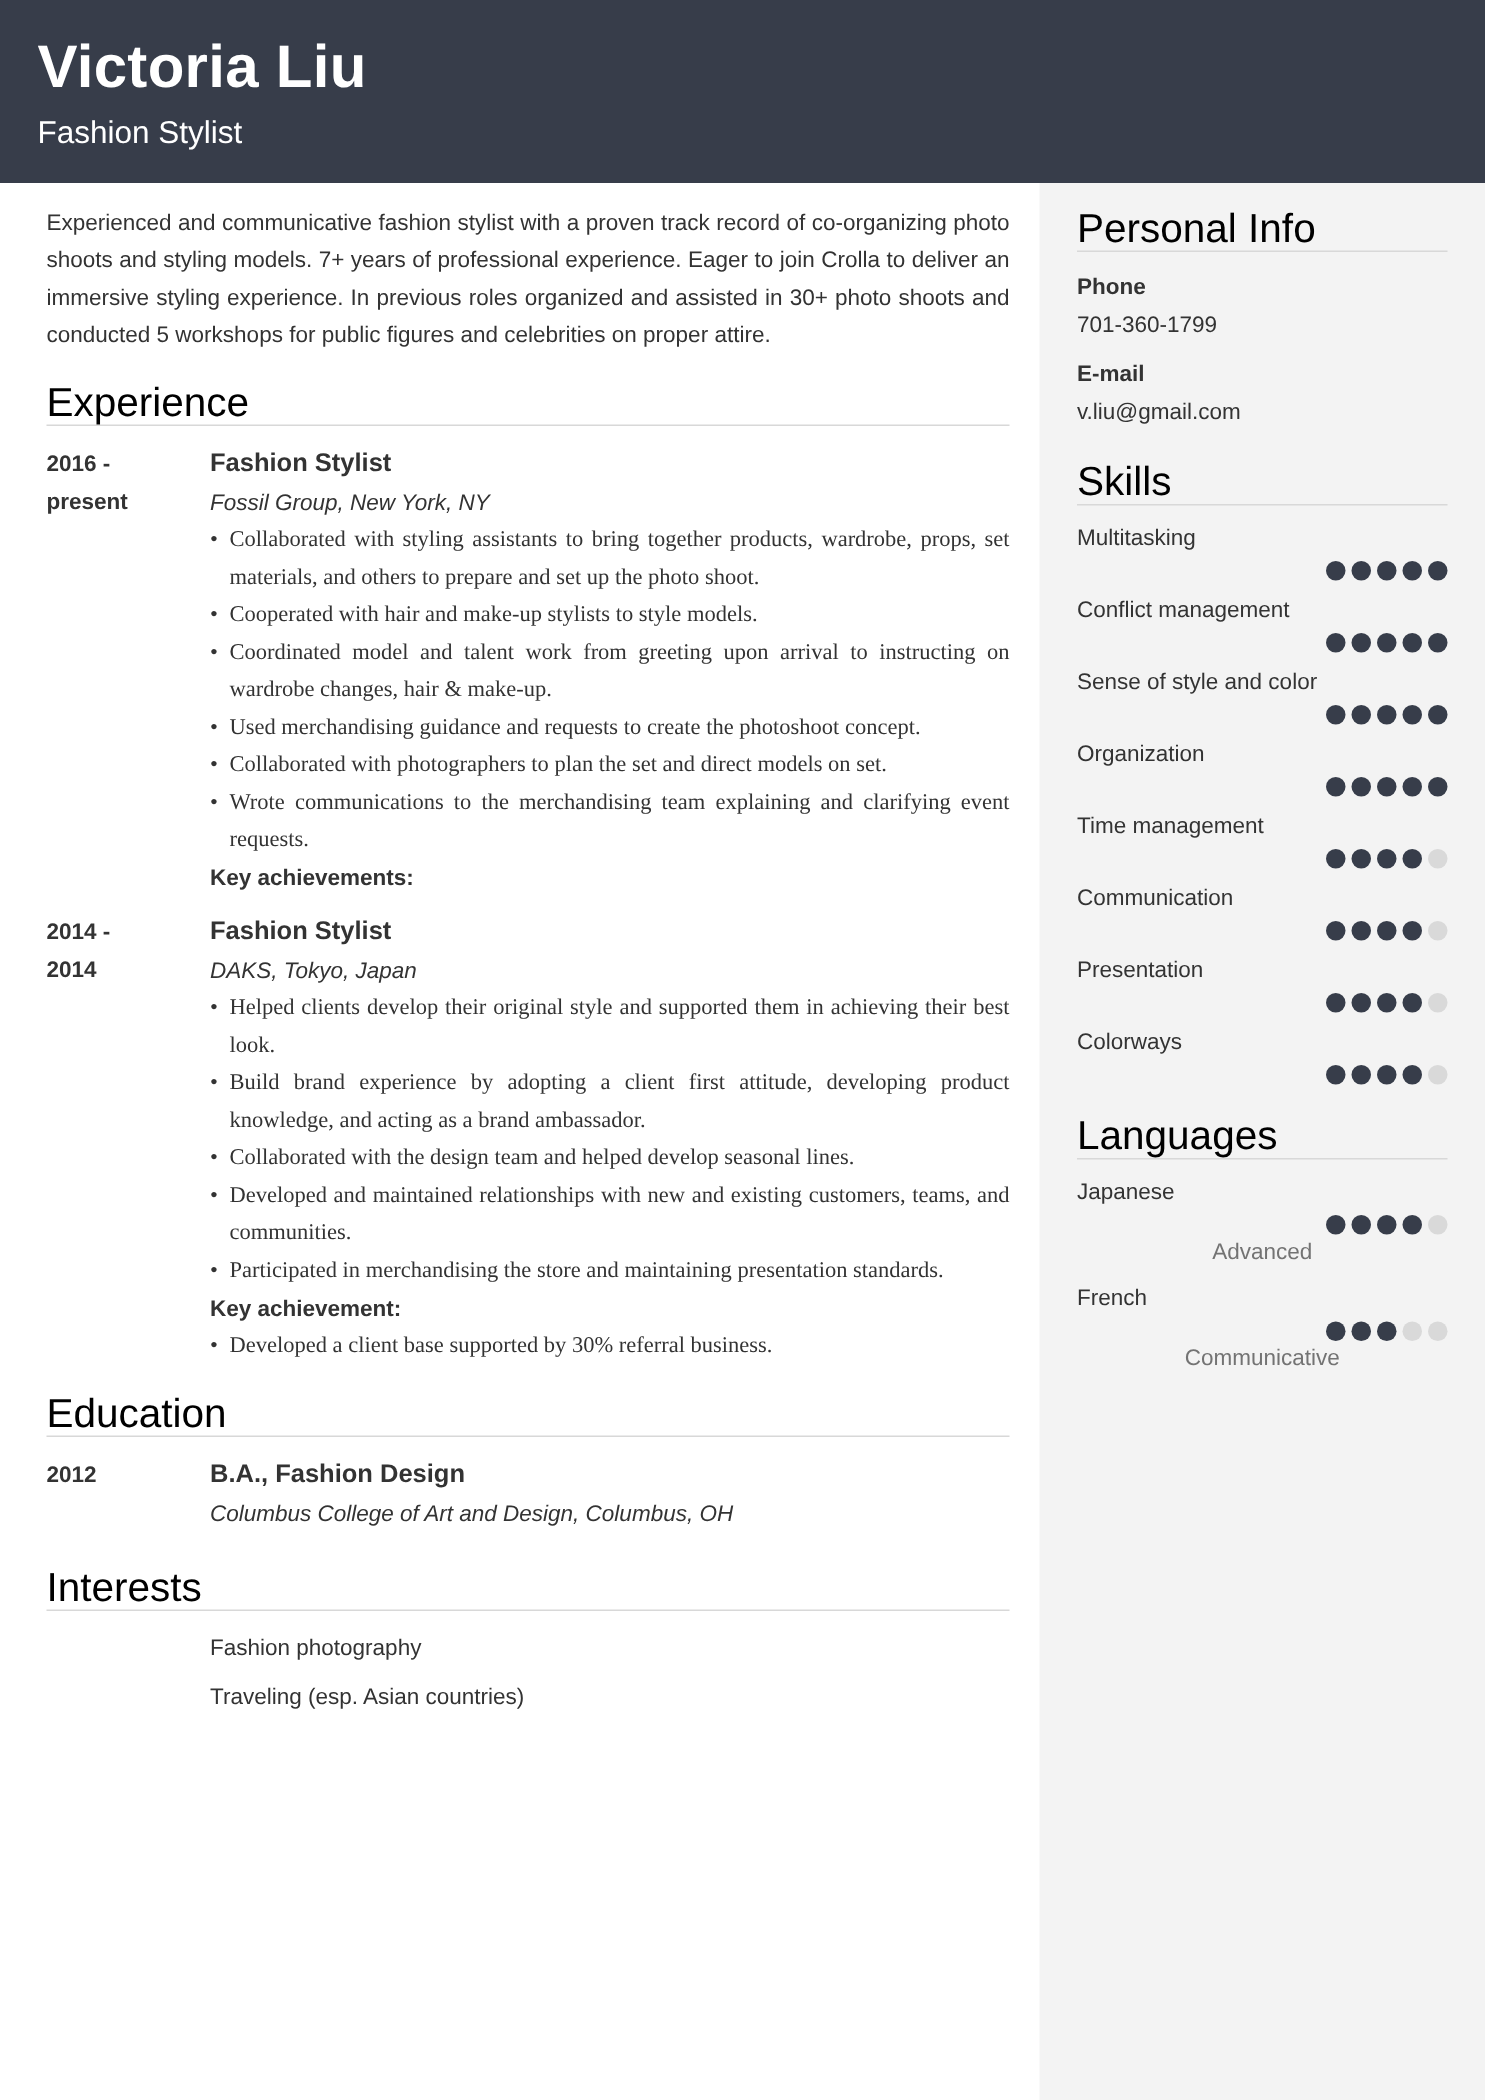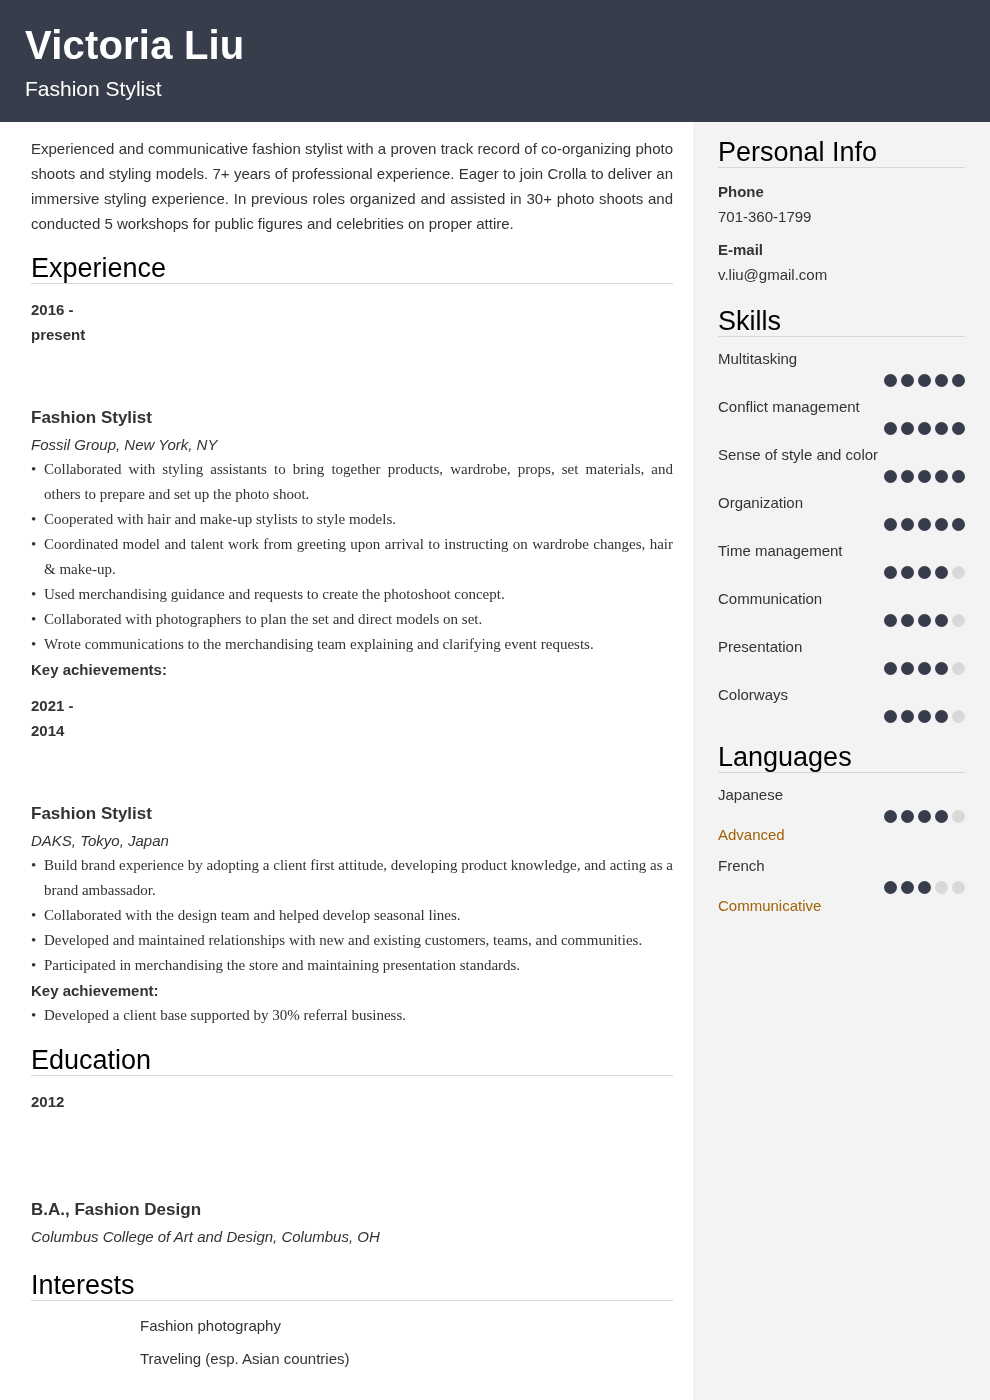--- a/index.html
+++ b/index.html
@@ -33,21 +33,21 @@
     .summary {
       font-size: 15px; line-height: 25px; text-align: justify; color: #333;
     }
     .section-title {
       font-size: 27px; font-weight: normal; color: #000000;
       line-height: 24px;
       padding-bottom: 3px;
       border-bottom: 1px solid #d8d8d8;
     }
     .main .section-title { margin-top: 20px; margin-bottom: 12px; }
-    .entry { display: flex; margin-bottom: 10px; flex-direction: column; }
+    .entry { display: flex; margin-bottom: 10px; }
     .entry .date {
       width: 109px; flex: 0 0 109px;
       font-size: 15px; font-weight: bold; line-height: 25px; color: #333;
       padding-top: 1px;
     }
     .entry .body { flex: 1; }
     .entry .role {
       font-size: 17px; font-weight: bold; line-height: 25px; color: #333;
     }
     .entry .org {
@@ -70,21 +70,21 @@
     }
     .sidebar .section-title { margin-bottom: 11px; }
     .info-label { font-size: 15px; font-weight: bold; line-height: 25px; color: #333; }
     .info-value { font-size: 15px; line-height: 25px; color: #333; margin-bottom: 8px; }
     .sidebar .section { margin-bottom: 22px; }
     .skill { margin-bottom: 9px; }
     .skill .label { font-size: 15px; line-height: 22px; color: #333; }
     .dots { display: flex; justify-content: flex-end; gap: 4px; margin-top: 4px; }
     .dot { width: 13px; height: 13px; border-radius: 50%; background: #373d4a; }
     .dot.off { background: #d9d9d9; }
-    .lang-level { text-align: left; font-size: 15px; line-height: 22px; color: #a16207; margin-top: 1px; }
+    .lang-level { text-align: center; font-size: 15px; line-height: 22px; color: #737373; margin-top: 1px; }
   </style>
 </head>
 <body>
 
 <header class="header">
   <h1 class="name">Victoria Liu</h1>
   <div class="title">Fashion Stylist</div>
 </header>
 
 <main class="main">
@@ -108,27 +108,28 @@
           <li>Used merchandising guidance and requests to create the photoshoot concept.</li>
           <li>Collaborated with photographers to plan the set and direct models on set.</li>
           <li>Wrote communications to the merchandising team explaining and clarifying event requests.</li>
         </ul>
         <div class="subhead">Key achievements:</div>
       </div>
     </div>
 
     <div class="entry">
       <div class="date">
-        <div>2021 -</div>
+        <div>2014 -</div>
         <div>2014</div>
       </div>
       <div class="body">
         <div class="role">Fashion Stylist</div>
         <div class="org">DAKS, Tokyo, Japan</div>
         <ul class="bullets">
+          <li>Helped clients develop their original style and supported them in achieving their best look.</li>
           <li>Build brand experience by adopting a client first attitude, developing product knowledge, and acting as a brand ambassador.</li>
           <li>Collaborated with the design team and helped develop seasonal lines.</li>
           <li>Developed and maintained relationships with new and existing customers, teams, and communities.</li>
           <li>Participated in merchandising the store and maintaining presentation standards.</li>
         </ul>
         <div class="subhead">Key achievement:</div>
         <ul class="bullets">
           <li>Developed a client base supported by 30% referral business.</li>
         </ul>
       </div>

